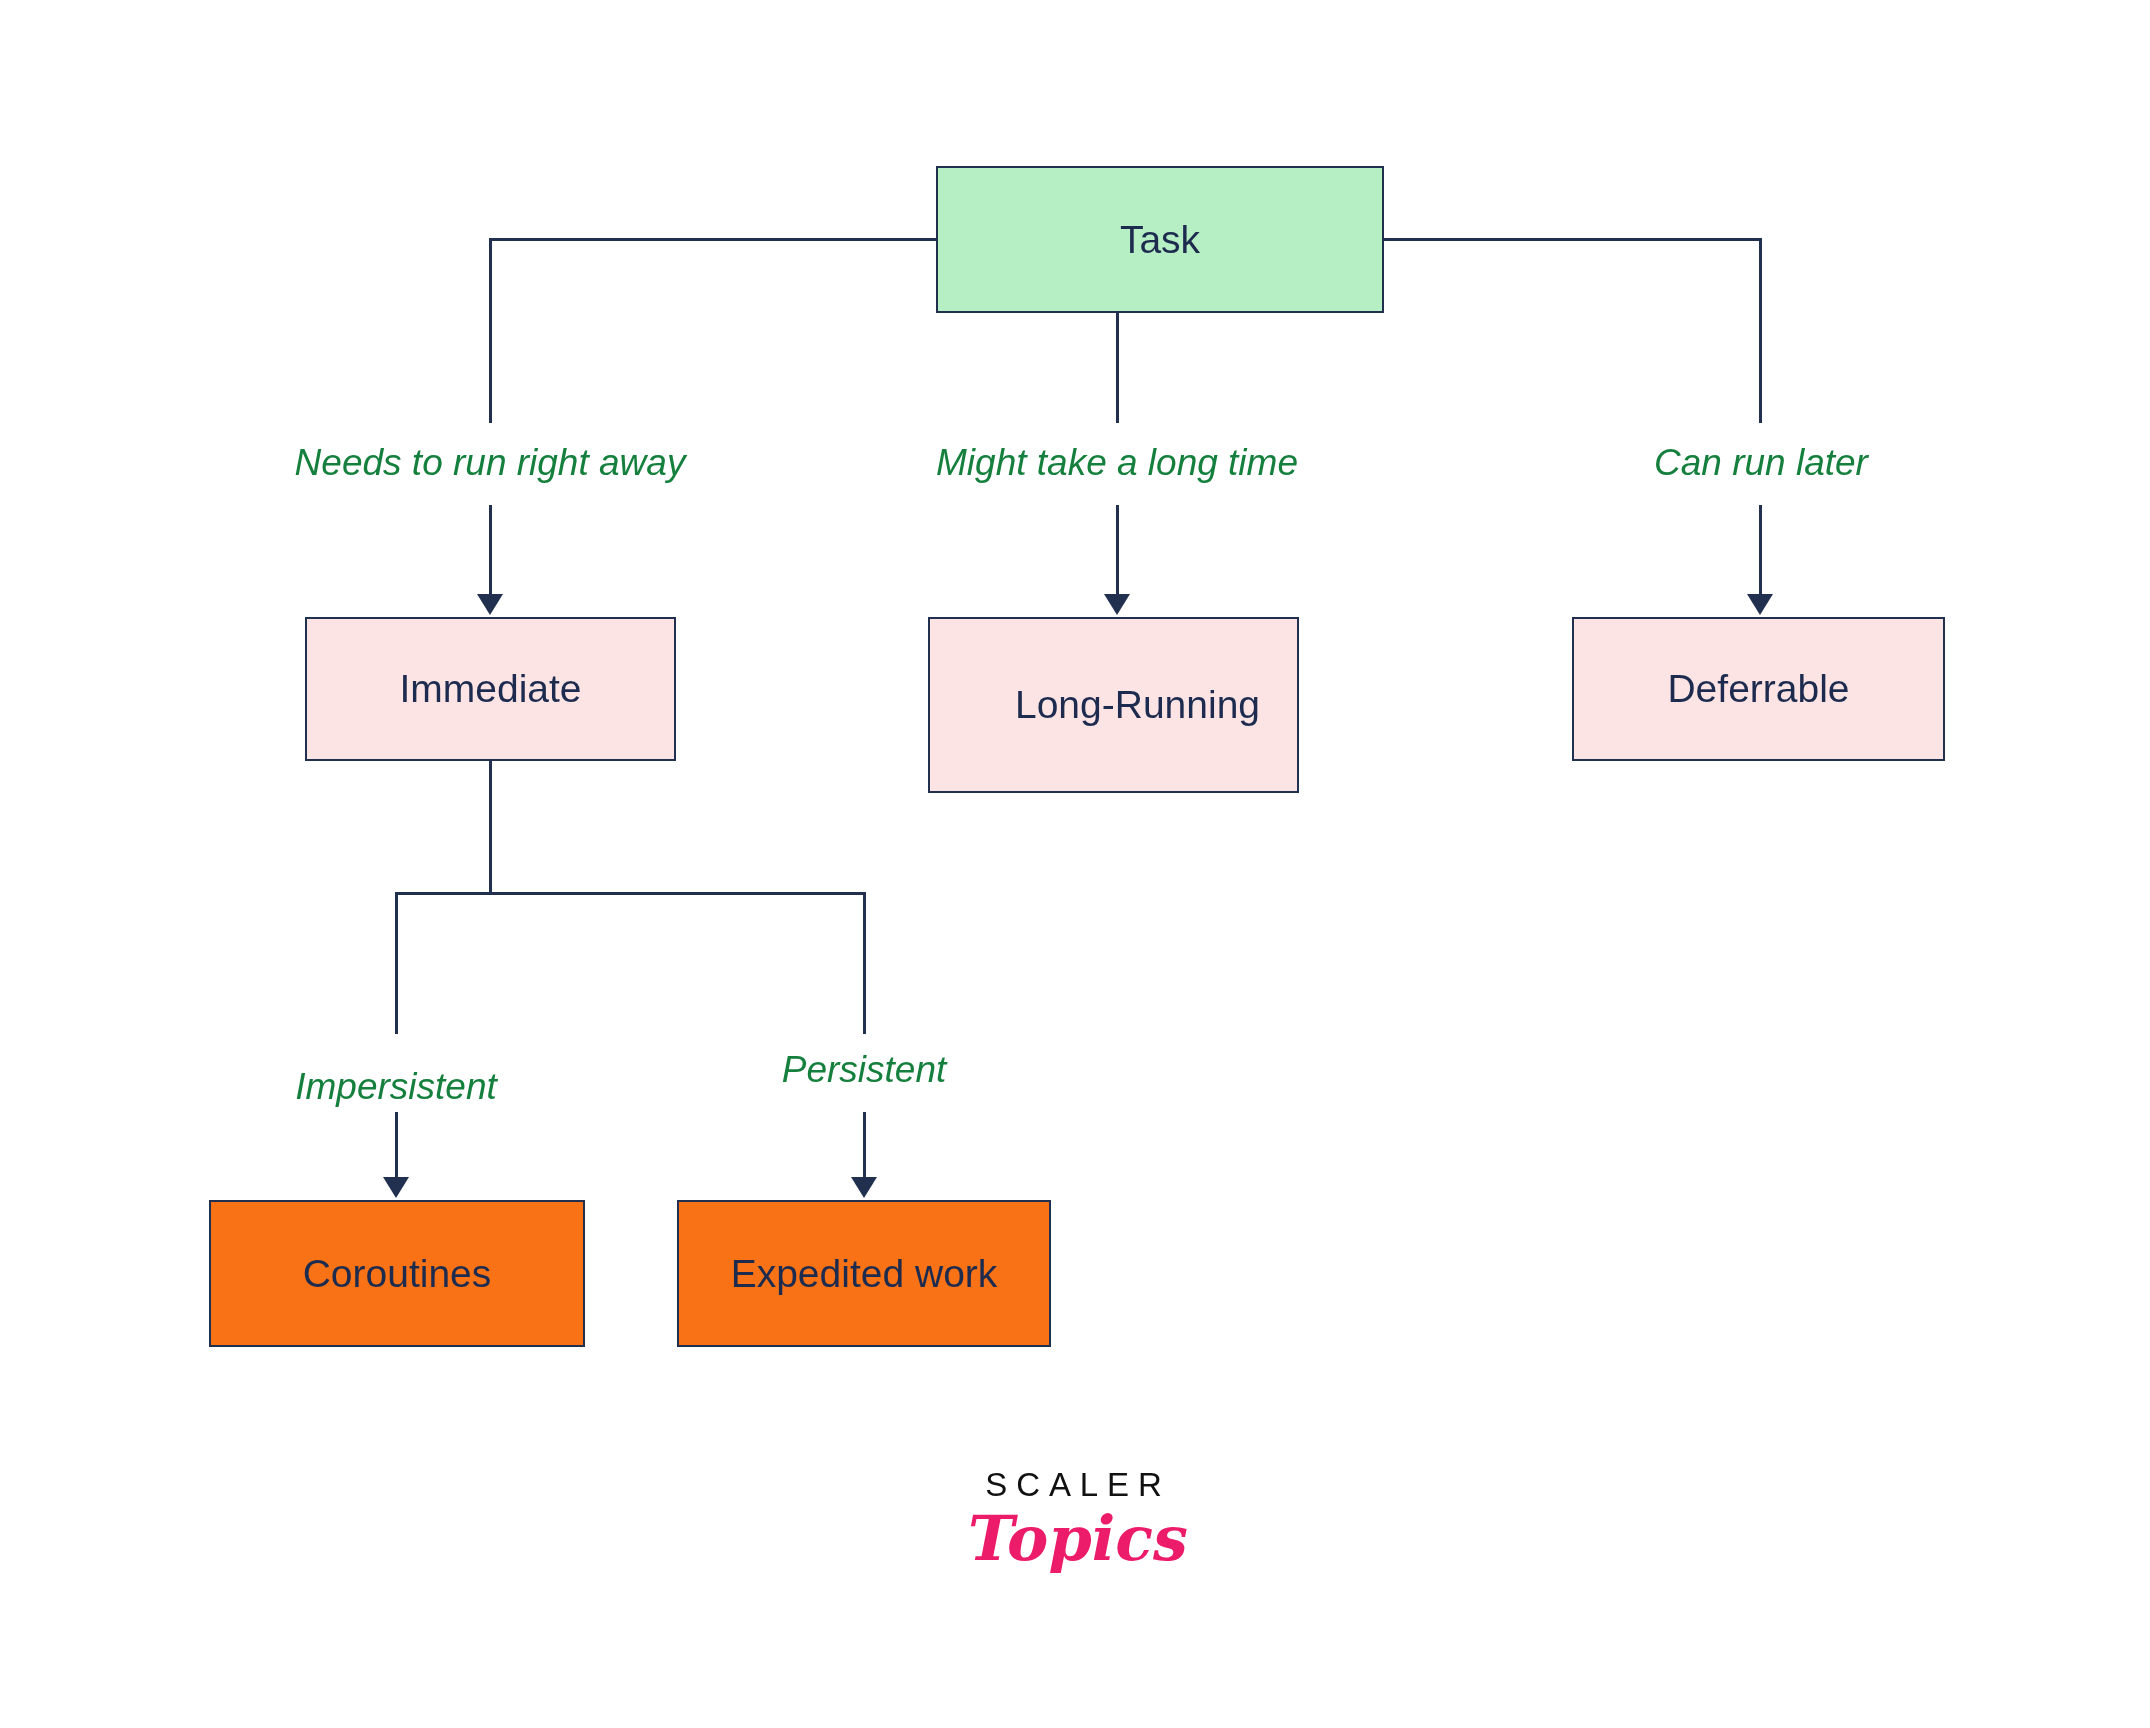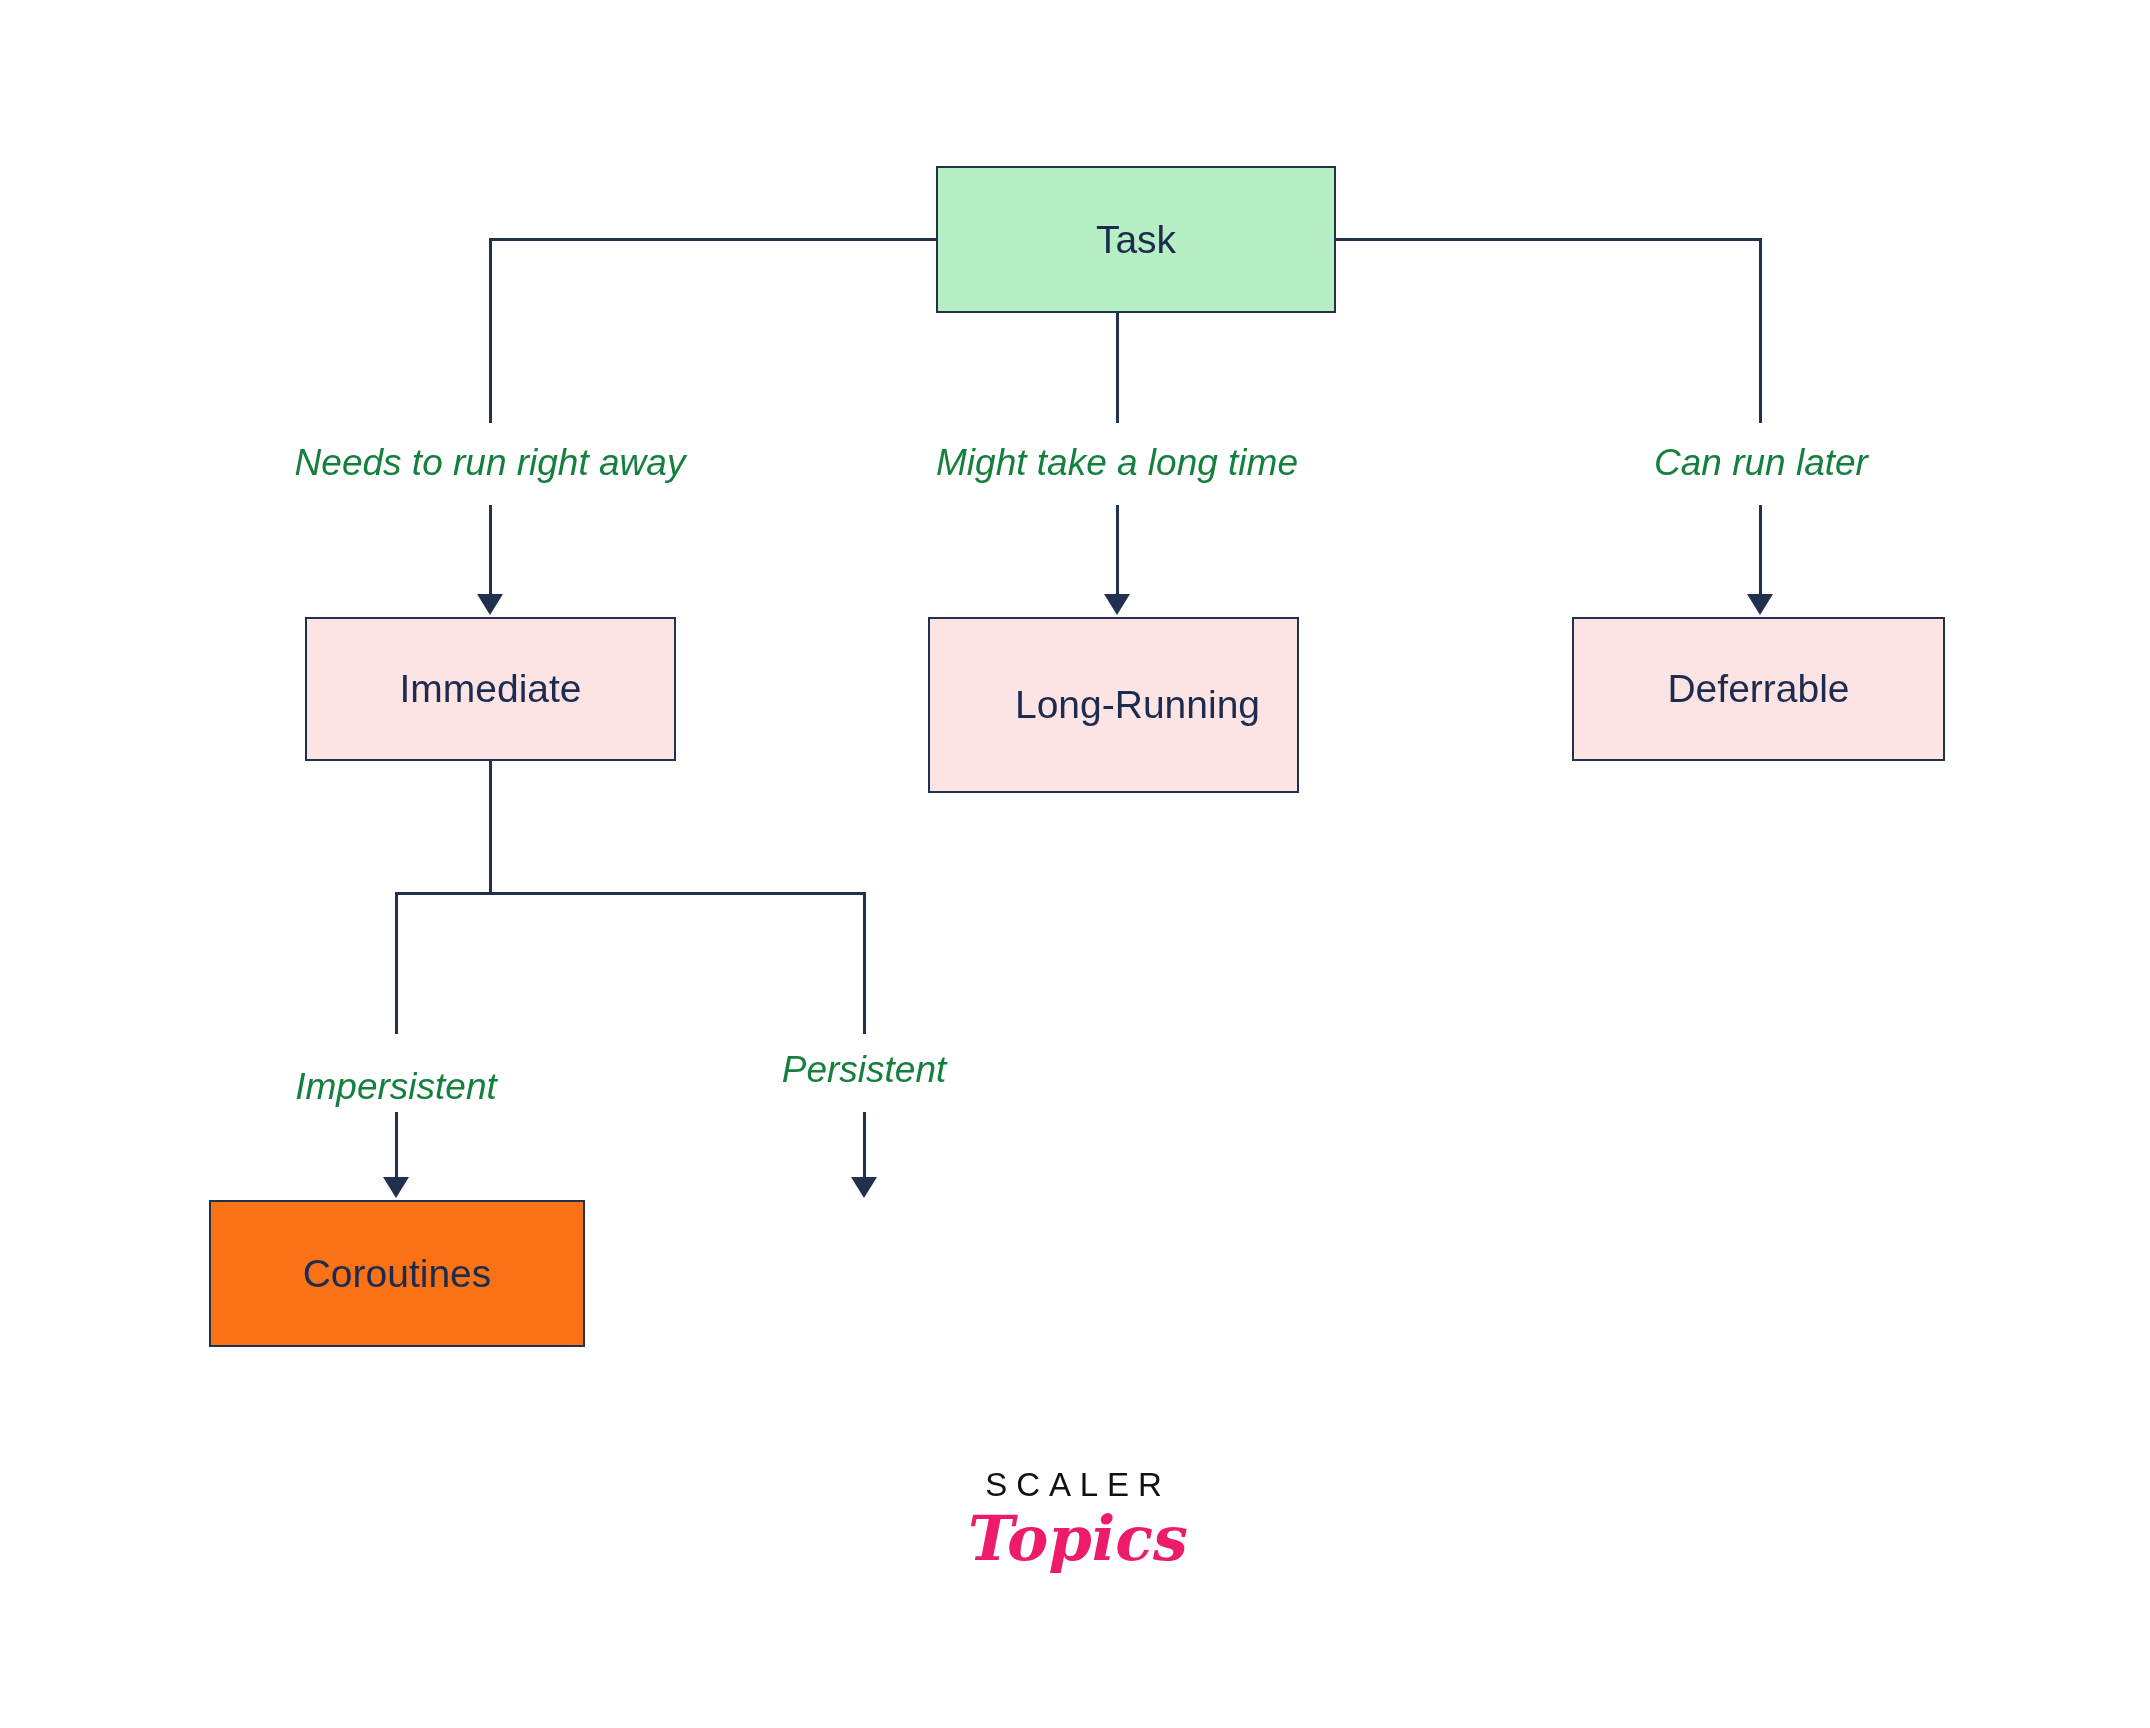--- a/index.html
+++ b/index.html
@@ -104,40 +104,43 @@
   <div class="line" style="left:863px; top:892px; width:2.5px; height:142px;"></div>
   <div class="line" style="left:863px; top:1112px; width:2.5px; height:67px;"></div>
   <div class="arrow-down" style="left:864px; top:1177px;"></div>
 
   <div class="edge-label" style="left:490px; top:444px;">Needs to run right away</div>
   <div class="edge-label" style="left:1117px; top:444px;">Might take a long time</div>
   <div class="edge-label" style="left:1761px; top:444px;">Can run later</div>
   <div class="edge-label" style="left:396px; top:1051px;margin-top:17px;">Impersistent</div>
   <div class="edge-label" style="left:864px; top:1051px;">Persistent</div>
 
-  <div class="box green" style="left:936px; top:166px; width:400px; height:147px;">
+  <div class="box green" style="left:936px; top:166px; width:448px; height:147px;">
     <span>Task</span>
   </div>
 
   <div class="box pink" style="left:305px; top:617px; width:371px; height:144px;">
     <span>Immediate</span>
   </div>
 
   <div class="box pink" style="left:928px; top:617px; width:371px; height:176px;padding-left:48px;">
     <span>Long-Running</span>
   </div>
 
   <div class="box pink" style="left:1572px; top:617px; width:373px; height:144px;">
     <span>Deferrable</span>
   </div>
 
   <div class="box purple" style="left:209px; top:1200px; width:376px; height:147px;">
     <span>Coroutines</span>
   </div>
 
+  <div class="box purple" style="left:677px; top:1200px; width:374px; height:147px;">
+    <span>Expedited work</span>
+  </div>
 
   <div class="logo">
     <div class="logo-primary">SCALER</div>
     <div class="logo-secondary">Topics</div>
   </div>
 
 </div>
 
 
 </body></html>

